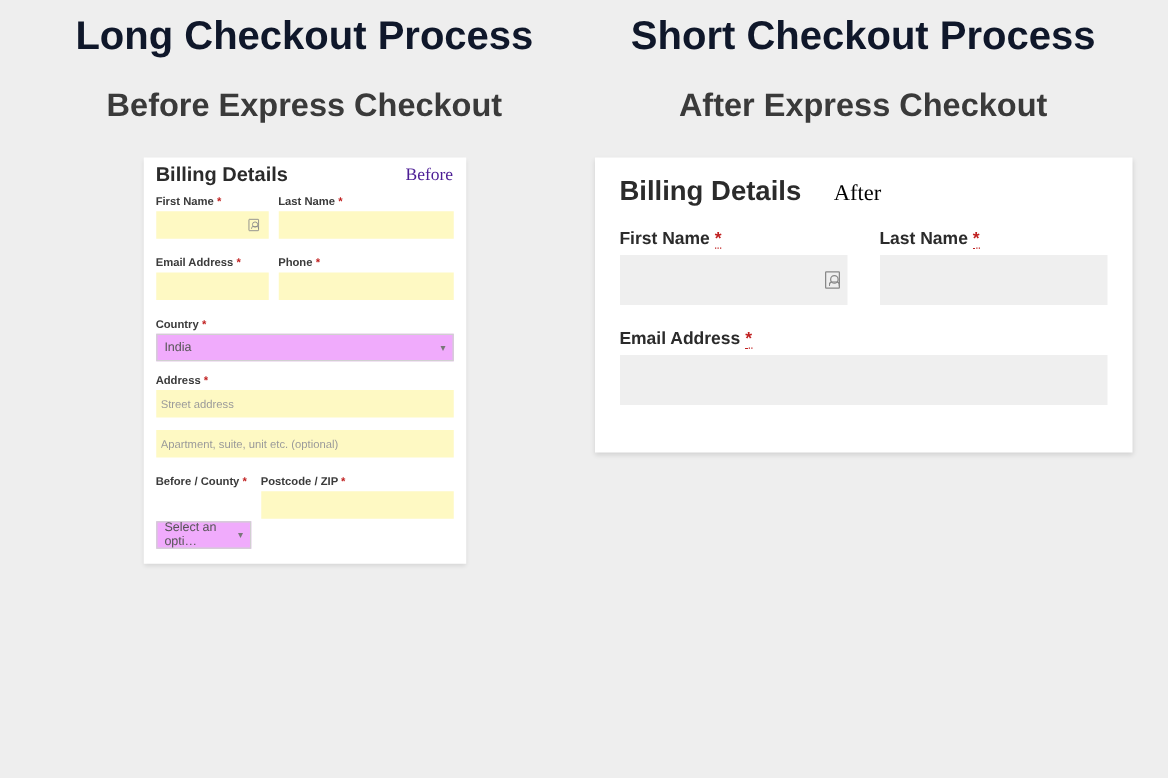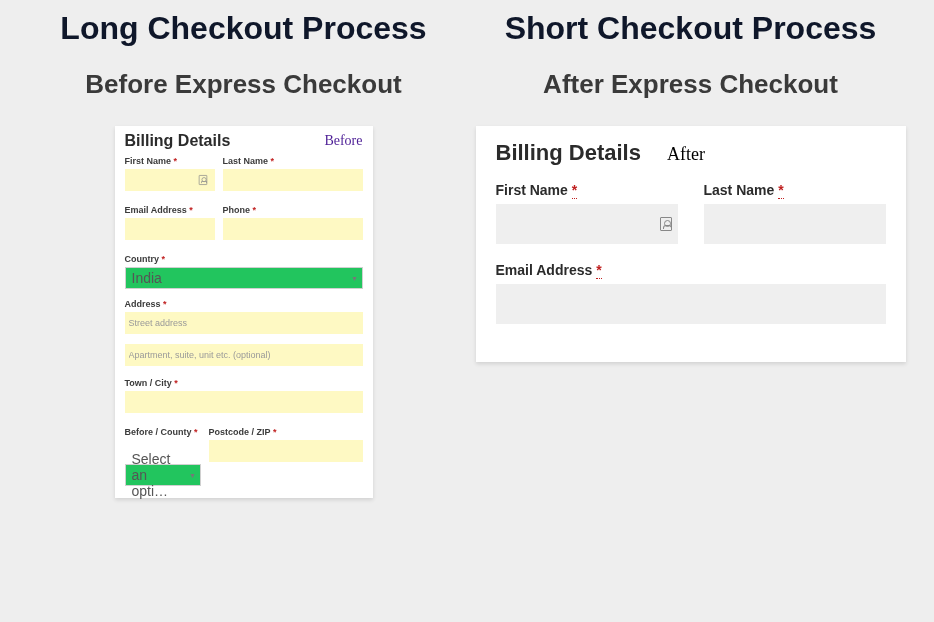--- a/index.html
+++ b/index.html
@@ -77,25 +77,25 @@
       border: none;
       height: 22px;
       width: 100%;
       padding: 0 4px;
       font-size: 9px;
       color: #888;
     }
     .b-input.wph::placeholder { color: #9a9a9a; }
     .b-input.addr2 { margin-top: 10px; }
     .b-select {
-      background: #22c55e;
+      background: #f0abfc;
       border: 1px solid #d0d0d0;
       height: 22px;
       width: 100%;
-      font-size: 14px;
+      font-size: 10px;
       padding: 0 18px 0 6px;
       color: #555;
       position: relative;
       display: flex;
       align-items: center;
     }
     .b-select::after {
       content: "▾";
       position: absolute;
       right: 5px;
@@ -229,26 +229,20 @@
     </div>
 
     <div class="b-row single" style="margin-top:10px;">
       <div class="b-field">
         <div class="b-label"><span>Address</span> <span class="req">*</span></div>
         <input class="b-input wph" placeholder="Street address" style="">
         <input class="b-input wph addr2" placeholder="Apartment, suite, unit etc. (optional)" style="">
       </div>
     </div>
 
-    <div class="b-row single" style="margin-top:12px;">
-      <div class="b-field">
-        <div class="b-label"><span>Town / City</span> <span class="req">*</span></div>
-        <input class="b-input" style="">
-      </div>
-    </div>
 
     <div class="b-row" style="margin-top:14px;">
       <div class="b-field">
         <div class="b-label"><span>Before / County</span> <span class="req">*</span></div>
         <div class="b-select small-select">
             <span>Select an opti…</span>
           </div>
       </div>
       <div class="b-field w2">
         <div class="b-label"><span>Postcode / ZIP</span> <span class="req">*</span></div>

